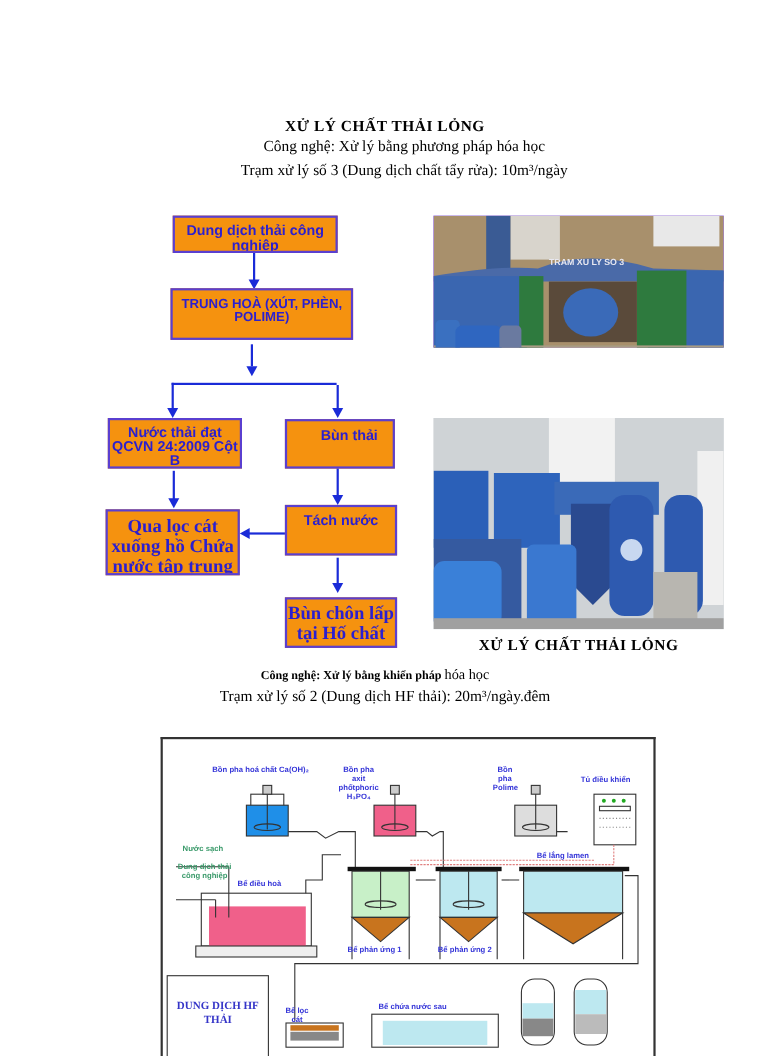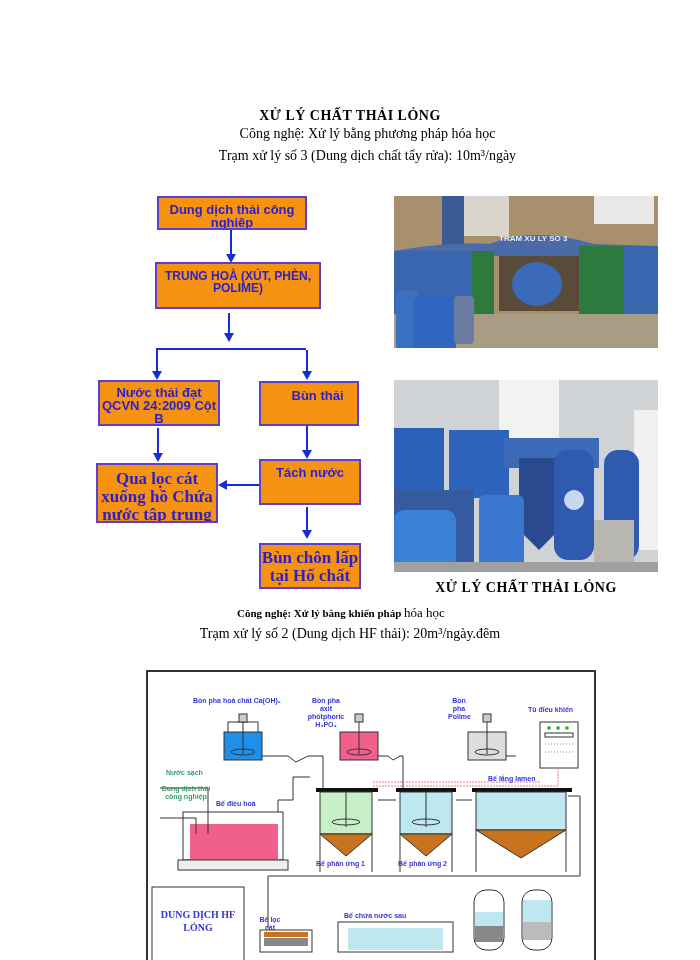--- a/index.html
+++ b/index.html
@@ -64,21 +64,21 @@
     <span>Tách nước</span>
   </div>
 
   <div class="vline" style="left:306px;top:507px;height:25px;"></div>
   <div class="arrow-down" style="left:302px;top:530px;"></div>
   <div class="fbox serif" style="left:259px;top:543px;width:102px;height:46px;padding-top:4px;">
     <span>Bùn chôn lấp tại Hố chất</span>
   </div>
 </div>
 
-<div class="photo" style="left:394px;top:196px;width:264px;height:152px;background:#8b5cf6;">
+<div class="photo" style="left:394px;top:196px;width:264px;height:120px;background:#8b5cf6;">
   <svg width="264" height="156" viewBox="0 0 264 156">
     <rect x="0" y="0" width="264" height="156" fill="#a8906c"></rect>
     <rect x="70" y="0" width="45" height="40" fill="#d8d4cc"></rect>
     <rect x="200" y="0" width="60" height="28" fill="#e8e8e8"></rect>
     <rect x="48" y="0" width="22" height="50" fill="#3a5b94"></rect>
     <path d="M0 55 Q 60 45 95 48 Q 140 30 200 48 L 264 50 L 264 60 L 0 60 Z" fill="#4a6aa8"></path>
     <text x="105" y="45" font-family="Liberation Sans, sans-serif" font-size="8" font-weight="bold" fill="#e8e8f0">TRAM XU LY SO 3</text>
     <rect x="0" y="55" width="85" height="70" fill="#3a66b0"></rect>
     <rect x="195" y="50" width="69" height="80" fill="#3a66b0"></rect>
     <rect x="78" y="55" width="22" height="88" fill="#2e7a3e"></rect>
@@ -207,14 +207,14 @@
   <div class="dlabel" style="left:300px;top:25px;width:22px;white-space:normal;">Bồn pha Polime</div>
   <div class="dlabel" style="left:380px;top:34px;">Tủ điều khiển</div>
   <div class="glabel" style="left:18px;top:97px;">Nước sạch</div>
   <div class="glabel" style="left:10px;top:113px;width:56px;white-space:normal;text-align:center;">Dung dịch thải công nghiệp</div>
   <div class="dlabel" style="left:68px;top:128px;">Bể điều hoà</div>
   <div class="dlabel" style="left:168px;top:188px;">Bể phản ứng 1</div>
   <div class="dlabel" style="left:250px;top:188px;">Bể phản ứng 2</div>
   <div class="dlabel" style="left:340px;top:103px;">Bể lắng lamen</div>
   <div class="dlabel" style="left:108px;top:244px;width:28px;white-space:normal;">Bể lọc cát</div>
   <div class="dlabel" style="left:196px;top:240px;">Bể chứa nước sau</div>
-  <div class="abs" style="left:10px;top:236px;width:80px;text-align:center;font-family:'Liberation Serif',serif;font-weight:bold;font-size:10px;color:#3535c8;line-height:1.3;">DUNG DỊCH HF LỎNG</div>
+  <div class="abs" style="left:10px;top:236px;width:80px;text-align:center;font-family:'Liberation Serif',serif;font-weight:bold;font-size:10px;color:#3535c8;line-height:1.3;">DUNG DỊCH HF THẢI</div>
 </div>
 
 </body></html>

